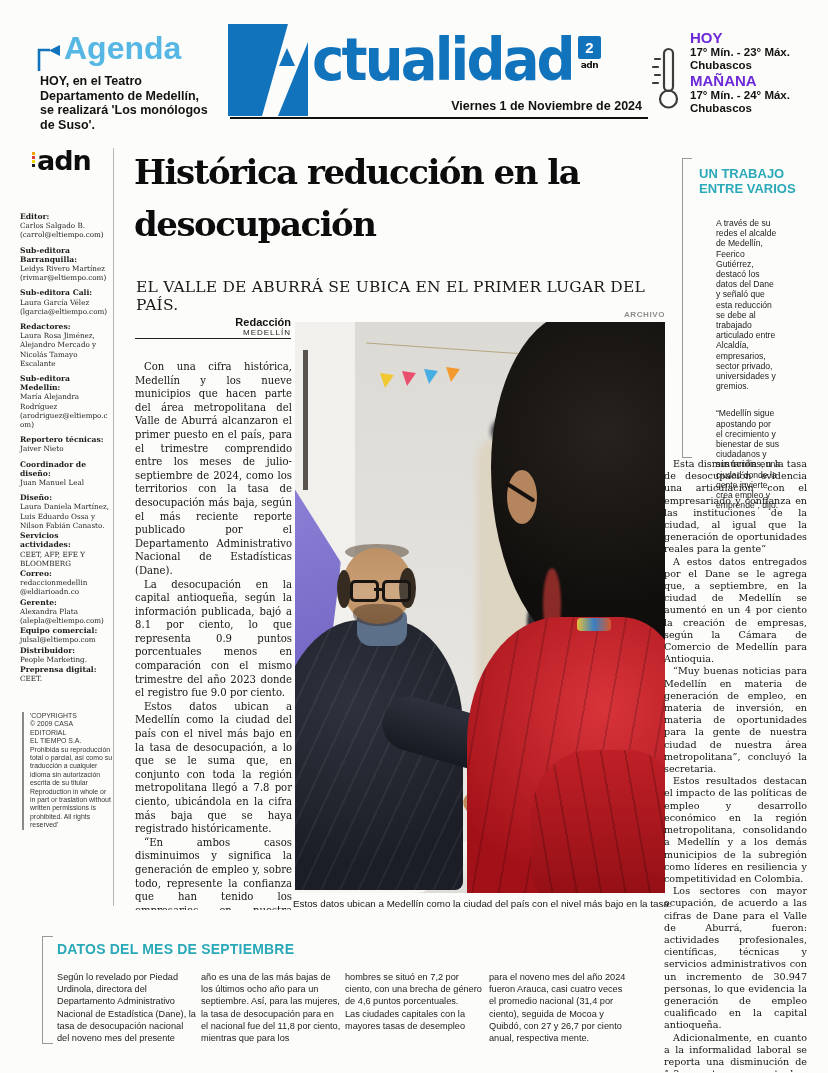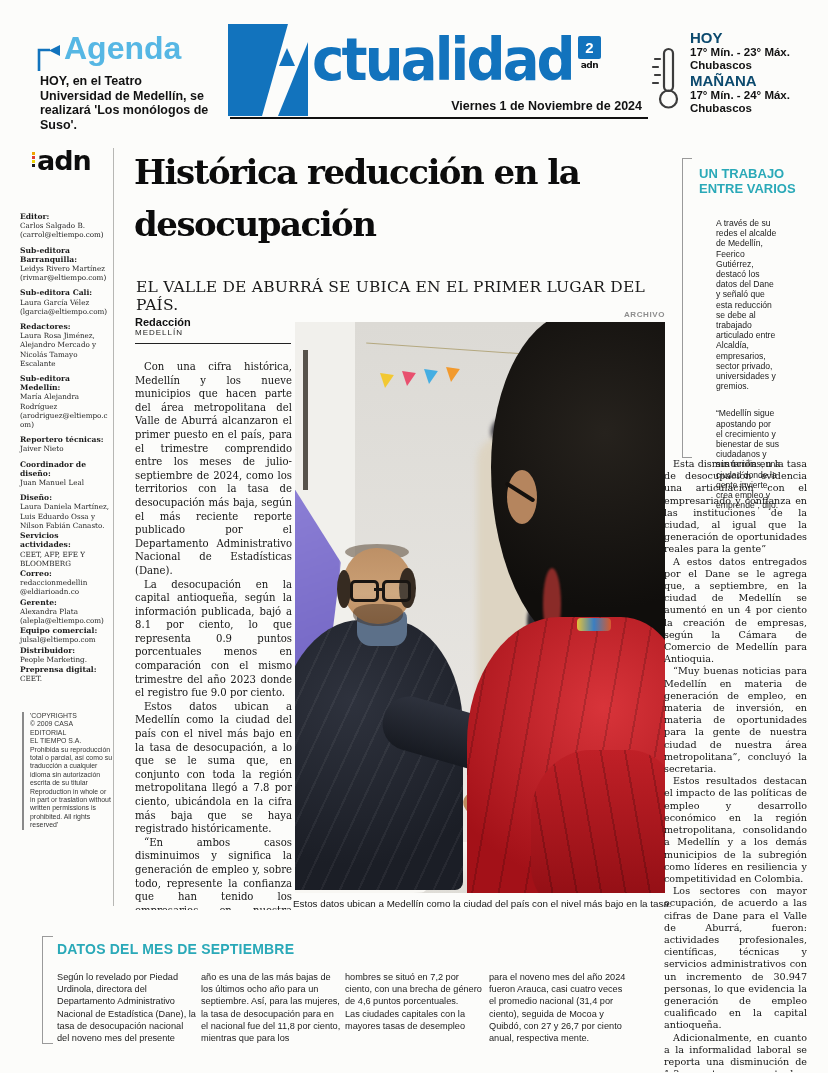--- a/index.html
+++ b/index.html
@@ -19,42 +19,42 @@
   .pagenum-box{left:578px;top:36px;width:23px;height:23px;background:#1273bd;color:#fff;
                font-weight:bold;font-size:15px;text-align:center;line-height:23px;border-radius:2px;}
   .pagenum-brand{left:578px;top:60px;width:23px;text-align:center;font-size:9px;font-weight:bold;color:#111;
                  font-family:"DejaVu Sans",sans-serif;letter-spacing:-.5px;}
   .mast-date{left:380px;top:99px;width:262px;text-align:right;font-size:12.5px;font-weight:bold;color:#121212;}
   .mast-rule{left:230px;top:117px;width:418px;height:2px;background:#111;}
 
   
   .thermo{left:650px;top:46px;width:30px;height:64px;}
   .weather{left:690px;top:29px;width:132px;}
-  .w-day{font-size:15px;color:#0c4a6e;font-weight:bold;line-height:17px;}
+  .w-day{font-size:15px;color:#6d28d9;font-weight:bold;line-height:17px;}
   .w-line{font-size:11.5px;font-weight:bold;color:#121212;line-height:13px;}
 
   
   .adn-logo{left:32px;top:148px;display:flex;align-items:flex-start;}
   .adn-stripe{display:flex;flex-direction:column;gap:1px;margin:4px 2px 0 0;}
   .adn-stripe i{width:3px;height:3px;display:block;}
   .adn-word{font-family:"DejaVu Sans",sans-serif;font-weight:bold;font-size:27px;letter-spacing:-1px;color:#0d0d0d;line-height:26px;}
   .credits{left:20px;top:212px;width:90px;font-family:"DejaVu Serif",serif;font-size:7.2px;line-height:9.2px;color:#1c1c1c;overflow-wrap:anywhere;}
   .credit{margin-bottom:6px;}
   .credit:nth-child(n+8){margin-bottom:1px;}
   .credit b{display:block;font-size:7.6px;}
   .copyright{left:22px;top:712px;width:82px;border-left:2px solid #8a8a8a;padding-left:6px;
              font-size:6.9px;line-height:8.4px;color:#333;white-space:pre-line;}
   .v-divider{left:113px;top:148px;width:1px;height:758px;background:#b7b7b4;}
 
   
   .headline{left:134px;top:146px;width:548px;font-family:"DejaVu Serif",serif;font-weight:bold;
             font-size:34px;line-height:52px;letter-spacing:-1.5px;color:#0c0c0c;}
   .subhead{left:136px;top:278px;width:540px;font-family:"DejaVu Serif",serif;font-size:15.5px;
            letter-spacing:.2px;color:#1a1a1a;}
-  .byline{left:135px;top:316px;width:156px;text-align:left;border-bottom:1.5px solid #222;padding-bottom:5px;}
+  .byline{left:135px;top:316px;width:156px;text-align:right;border-bottom:1.5px solid #222;}
   .byline-name{font-size:11px;font-weight:bold;color:#111;line-height:12px;}
   .byline-city{font-size:8px;letter-spacing:1px;color:#222;line-height:10px;}
   .archivo{left:540px;top:310px;width:125px;text-align:right;font-size:8px;font-weight:bold;color:#8d8d8d;letter-spacing:.6px;}
   .col1{left:135px;top:360px;width:157px;height:550px;overflow:hidden;font-family:"DejaVu Serif",serif;
         font-size:10.1px;line-height:13.6px;text-align:justify;color:#141414;}
   .col1 p,.col2 p{margin:0;text-indent:9px;}
   .col2{left:664px;top:458px;width:143px;height:614px;overflow:hidden;font-family:"DejaVu Serif",serif;
         font-size:9.6px;line-height:12.2px;text-align:justify;color:#141414;}
   .caption{left:293px;top:898px;width:384px;font-size:9.8px;color:#161616;}
 
@@ -124,21 +124,21 @@
 </head>
 <body>
 
 <div class="page">
 
   <svg class="abs agenda-icon" viewBox="0 0 26 30">
     <path d="M3 29 V8 H14" stroke="#1273bd" stroke-width="2.6" fill="none"></path>
     <path d="M24 3 L13 8.5 L24 14 Z" fill="#1273bd"></path>
   </svg>
   <div class="abs agenda-title">Agenda</div>
-  <div class="abs agenda-text">HOY, en el Teatro Universidad de Medellín, se realizará 'Los monólogos de Suso'.</div>
+  <div class="abs agenda-text">HOY, en el Teatro Departamento de Medellín, se realizará 'Los monólogos de Suso'.</div>
 
   <svg class="abs mast-a" viewBox="0 0 80 92">
     <rect x="0" y="0" width="80" height="92" fill="#1273bd"></rect>
     <polygon points="34,92 60,0 80,0 80,18 50,92" fill="#fcfcfa"></polygon>
     <polygon points="59,24 67,42 51,42" fill="#1273bd"></polygon>
   </svg>
   <div class="abs mast-word">ctualidad</div>
   <div class="abs pagenum-box">2</div>
   <div class="abs pagenum-brand">adn</div>
   <div class="abs mast-date">Viernes 1 de Noviembre de 2024</div>

